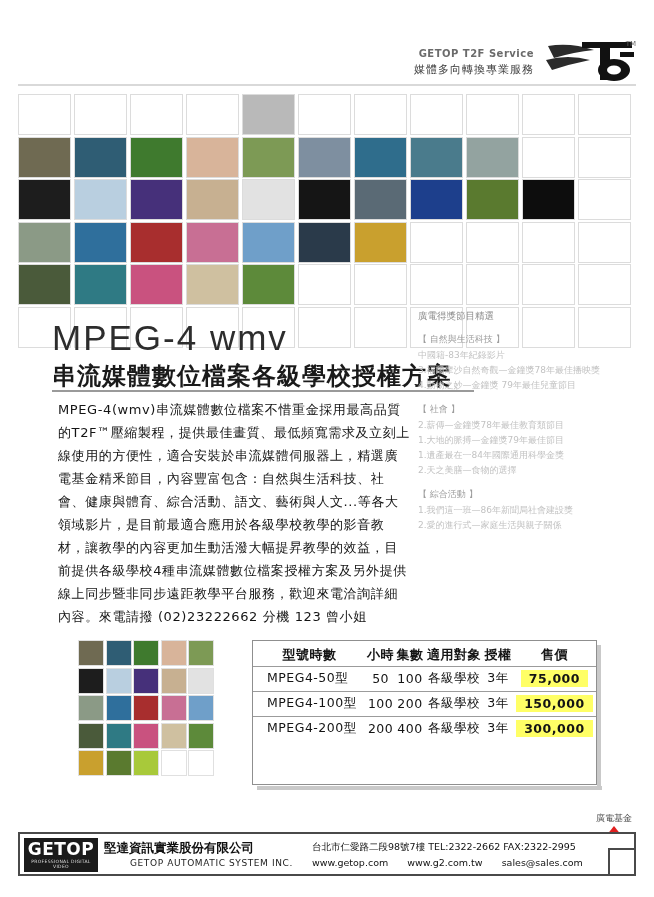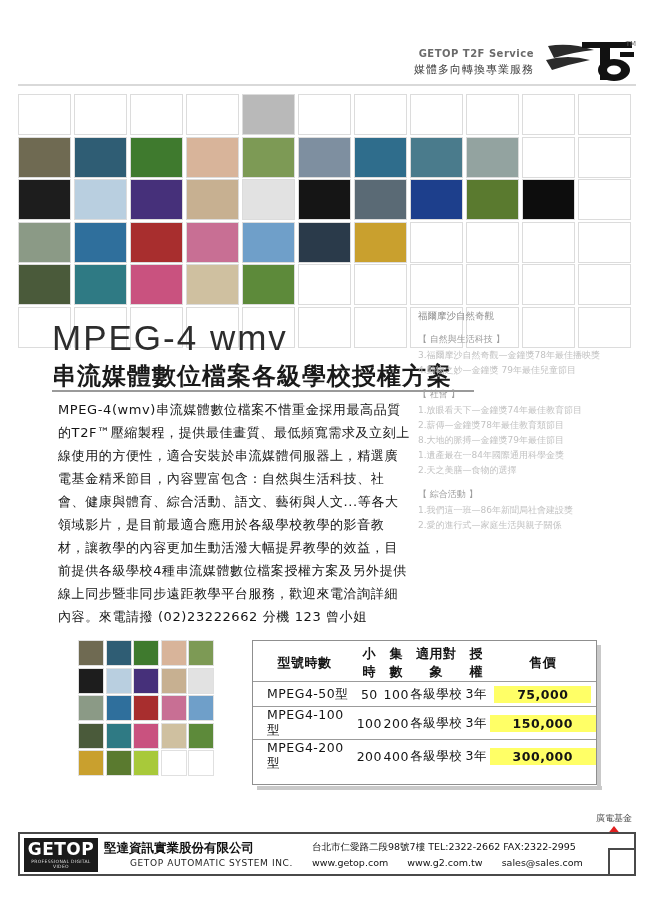--- a/index.html
+++ b/index.html
@@ -96,21 +96,21 @@
     border:1px solid #8f8f8f; background:#ffffff;
   }
   #price-table { width:100%; border-collapse:collapse; }
   #price-table th, #price-table td {
     font-size:12.5px; padding:0; height:25px; text-align:center;
     color:#141414; letter-spacing:0.5px;
   }
   #price-table thead th { font-weight:bold; font-size:13px; padding-top:4px; }
   #price-table tbody tr td { border-top:1px solid #9b9b9b; }
   #price-table td.model { text-align:left; padding-left:14px; }
-  .price-cell { display:inline-block; padding:1px 23px; font-weight:bold; }
+  .price-cell { display:inline-block; padding:1px 8px; font-weight:bold; }
   .hl { background:#ffff66; }
   #price-shadow {
     position:absolute; left:257px; top:786px; width:345px; height:4px;
     background:#c9c9c9;
   }
   #price-shadow2 {
     position:absolute; left:597px; top:645px; width:4px; height:145px;
     background:#c9c9c9;
   }
 
@@ -395,29 +395,29 @@
   <div id="main-title">MPEG-4  wmv</div>
   <div id="sub-title">串流媒體數位檔案各級學校授權方案</div>
   <div id="title-underline"></div>
 </div>
 
 <div id="body-copy">
   <p>MPEG-4(wmv)串流媒體數位檔案不惜重金採用最高品質的T2F™壓縮製程，提供最佳畫質、最低頻寬需求及立刻上線使用的方便性，適合安裝於串流媒體伺服器上，精選廣電基金精釆節目，內容豐富包含：自然與生活科技、社會、健康與體育、綜合活動、語文、藝術與人文...等各大領域影片，是目前最適合應用於各級學校教學的影音教材，讓教學的內容更加生動活潑大幅提昇教學的效益，目前提供各級學校4種串流媒體數位檔案授權方案及另外提供線上同步暨非同步遠距教學平台服務，歡迎來電洽詢詳細內容。來電請撥  (02)23222662  分機  123  曾小姐</p>
 </div>
 
 <div id="awards">
-  <div class="aw-title">福爾摩沙自然奇觀</div>
+  <div class="aw-title">廣電得獎節目精選</div>
   <div id="awards-groups">
       <div class="aw-head">【 自然與生活科技 】</div>
+      <div class="aw-line">中國籍-83年紀錄影片</div>
       <div class="aw-line">3.福爾摩沙自然奇觀—金鐘獎78年最佳播映獎</div>
       <div class="aw-line">4.動物之妙—金鐘獎 79年最佳兒童節目</div>
       <div class="aw-head">【 社會 】</div>
-      <div class="aw-line">1.放眼看天下—金鐘獎74年最佳教育節目</div>
       <div class="aw-line">2.薪傳—金鐘獎78年最佳教育類節目</div>
-      <div class="aw-line">8.大地的脈搏—金鐘獎79年最佳節目</div>
+      <div class="aw-line">1.大地的脈搏—金鐘獎79年最佳節目</div>
       <div class="aw-line">1.遺產最在一84年國際通用科學金獎</div>
       <div class="aw-line">2.天之美膳—食物的選擇</div>
       <div class="aw-head">【 綜合活動 】</div>
       <div class="aw-line">1.我們這一班—86年新聞局社會建設獎</div>
       <div class="aw-line">2.愛的進行式—家庭生活與親子關係</div>
     </div>
 </div>
 
 <div id="mini-mosaic">
     <div class="mrow" style="top: 0px;">

